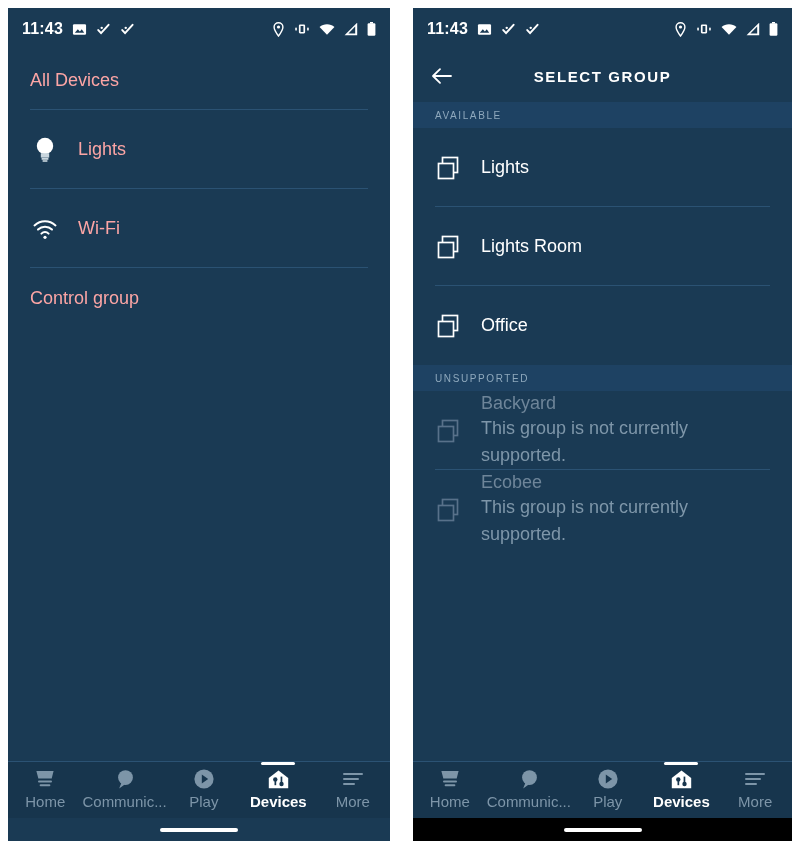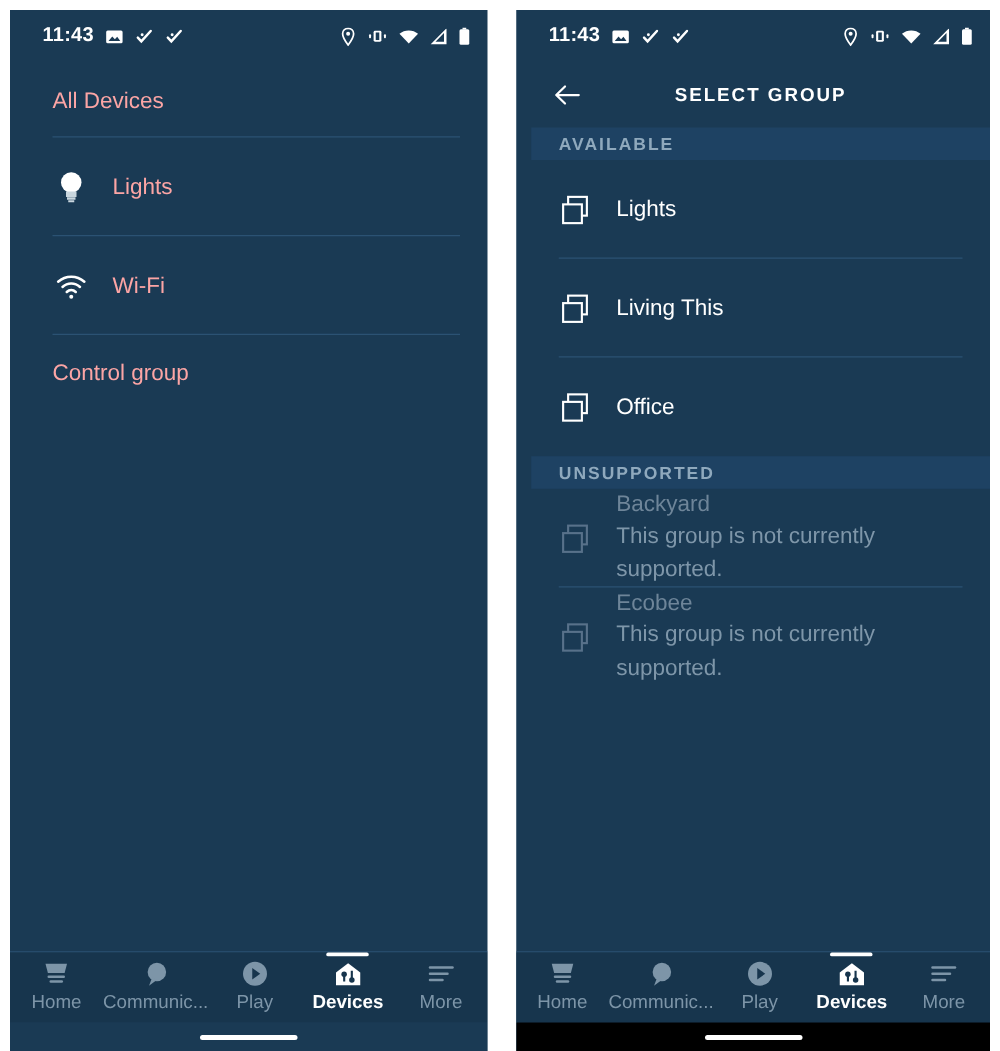--- a/index.html
+++ b/index.html
@@ -1,20 +1,20 @@
 <!DOCTYPE html>
 <html><head>
 <meta charset="utf-8">
 <style>
   * { margin:0; padding:0; box-sizing:border-box; }
   html,body { width:800px; height:841px; background:#ffffff;
     font-family:"Liberation Sans", sans-serif; -webkit-font-smoothing:antialiased; }
   .stage { position:relative; width:800px; height:841px; background:#ffffff; }
 
-  .phone { position:absolute; top:8px; height:833px; background:#1a3a54; overflow:hidden;padding-left:12px; }
+  .phone { position:absolute; top:8px; height:833px; background:#1a3a54; overflow:hidden; }
   .phone.left  { left:8px;   width:382px; }
   .phone.right { left:413px; width:379px; }
 
   
   .statusbar { height:42px; display:flex; align-items:center; padding:0 14px; }
   .sb-left { display:flex; align-items:center; gap:9px; }
   .sb-time { color:#ffffff; font-size:16px; font-weight:bold; letter-spacing:.2px; }
   .sb-right { margin-left:auto; display:flex; align-items:center; gap:9px; }
   .sb-ico { display:block; }
 
@@ -28,21 +28,21 @@
   .list { }
   .row { position:relative; display:flex; align-items:center; height:79px; padding:0 22px; cursor:pointer; }
   .row.plain { height:60px; }
   .row .divider { position:absolute; left:22px; right:22px; bottom:0; height:1px; background:#2b5273; }
   .row-icon { width:30px; margin-right:18px; display:flex; align-items:center; justify-content:center; }
   .row-label { color:#fca5a5; font-size:18px; }
   .row-label.plain { font-size:18px; }
 
   
   .section-head { background:#1e4263; height:26px; display:flex; align-items:center; padding:0 22px; }
-  .section-head span { color:#8fa9bd; font-size:14px; font-weight:bold; letter-spacing:1.6px; }
+  .section-head span { color:#8fa9bd; font-size:10px; font-weight:normal; letter-spacing:1.6px; }
 
   
   .grow { position:relative; display:flex; align-items:center; height:79px; padding:0 22px; cursor:pointer; }
   .grow .divider { position:absolute; left:22px; right:22px; bottom:0; height:1px; background:#2b5273; }
   .grow .gi { width:26px; margin-right:20px; display:flex; align-items:center; justify-content:center; }
   .gtext { display:flex; flex-direction:column; justify-content:center; }
   .gtitle { color:#ffffff; font-size:18px; line-height:1.25; }
   .gsub { color:#7e96a9; font-size:18px; line-height:1.5; }
   .grow.disabled .gtitle { color:#6e8599; }
   .navbar { position:absolute; left:0; right:0; bottom:0; }
@@ -288,21 +288,21 @@
     </div>
 
     <div class="grow">
       <span class="gi">
         <svg width="26" height="26" viewBox="0 0 26 26">
           <rect x="7.5" y="2.5" width="15" height="15" fill="none" stroke="#ffffff" stroke-width="1.7"></rect>
           <rect x="3.5" y="8.5" width="15" height="15" fill="#1a3a54" stroke="#ffffff" stroke-width="1.7"></rect>
         </svg>
       </span>
       <span class="gtext">
-        <span class="gtitle">Living This</span>
+        <span class="gtitle">Lights Room</span>
       </span>
       <span class="divider"></span>
     </div>
 
     <div class="grow">
       <span class="gi">
         <svg width="26" height="26" viewBox="0 0 26 26">
           <rect x="7.5" y="2.5" width="15" height="15" fill="none" stroke="#ffffff" stroke-width="1.7"></rect>
           <rect x="3.5" y="8.5" width="15" height="15" fill="#1a3a54" stroke="#ffffff" stroke-width="1.7"></rect>
         </svg>

